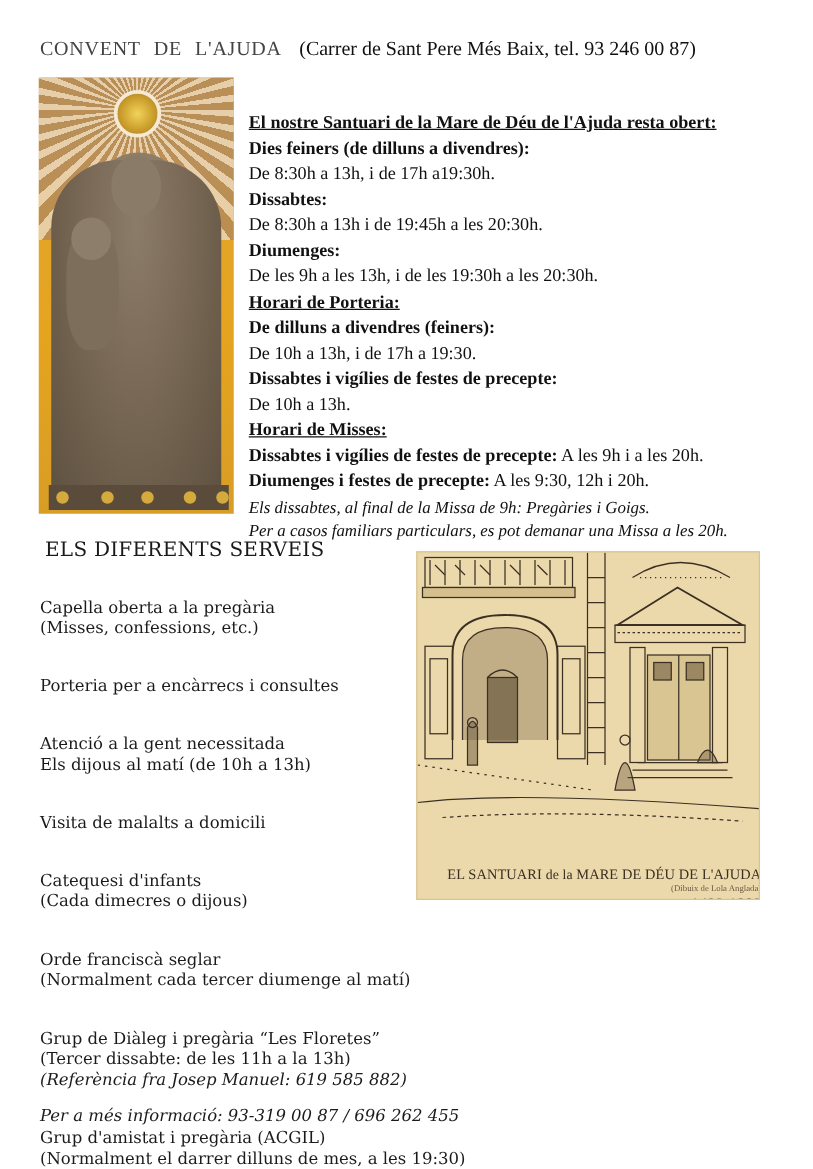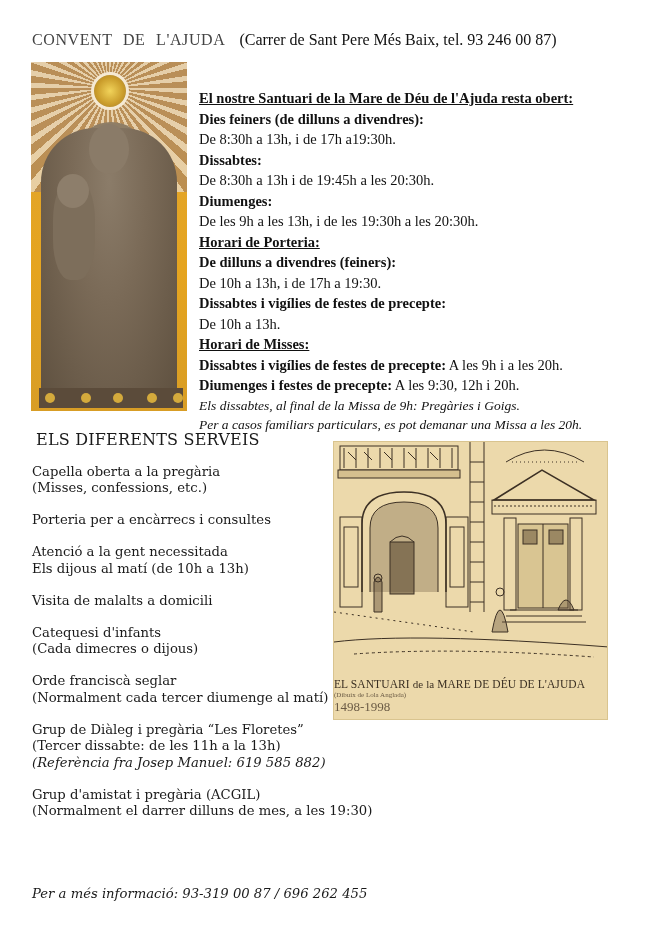--- a/index.html
+++ b/index.html
@@ -31,29 +31,29 @@
   
   .schedule { position: absolute; left: 199px; top: 88px; width: 420px; font-family: "Liberation Serif", serif; font-size: 14.5px; line-height: 20.5px; color: #111; }
   .schedule .line { white-space: nowrap; }
   .schedule .u { font-weight: bold; text-decoration: underline; }
   .schedule .b { font-weight: bold; }
   .schedule .note { font-style: italic; font-size: 13.5px; line-height: 19px; }
 
   
   .services { position: absolute; left: 32px; top: 432px; width: 300px; font-family: "DejaVu Serif", serif; font-size: 13.2px; line-height: 16.5px; color: #1a1a1a; }
   .services .heading { margin-left: 4px; margin-bottom: 15px; font-size: 16px; letter-spacing: 0.2px; }
-  .services .item { margin-bottom: 15.5px; white-space: nowrap; }
+  .services .item { margin-bottom: 15.5px; white-space: nowrap; margin-top: 30px; }
   .services .item .it { font-style: italic; }
 
   .footer { position: absolute; left: 32px; top: 886px; font-family: "DejaVu Serif", serif; font-style: italic; font-size: 13.2px; color: #1a1a1a; white-space: nowrap; }
 
   
   .drawing { position: absolute; left: 333px; top: 441px; width: 275px; height: 279px; background: #ecd9ab; border: 1px solid #d9c48f; overflow: hidden; }
   .drawing svg { position: absolute; left: 0; top: 0; }
-  .drawing .caption { position: absolute; left: 0; top: 236px; width: 275px; text-align: left; font-family: "Liberation Serif", serif; color: #3a2f22; }
+  .drawing .caption { position: absolute; left: 0; top: 252px; width: 275px; text-align: right; font-family: "Liberation Serif", serif; color: #3a2f22; }
   .drawing .caption .c1 { font-size: 11.5px; letter-spacing: 0.1px; white-space: nowrap; }
   .drawing .caption .c1 .sm { font-size: 11px; }
   .drawing .caption .c2 { font-size: 7px; margin-top: 1px; color: #6b5b45; }
   .drawing .caption .c3 { font-size: 13px; color: #6b5b45; }
 </style>
 </head>
 <body>
 
 <div class="header">
   <span class="title">CONVENT  DE  L'AJUDA</span>

